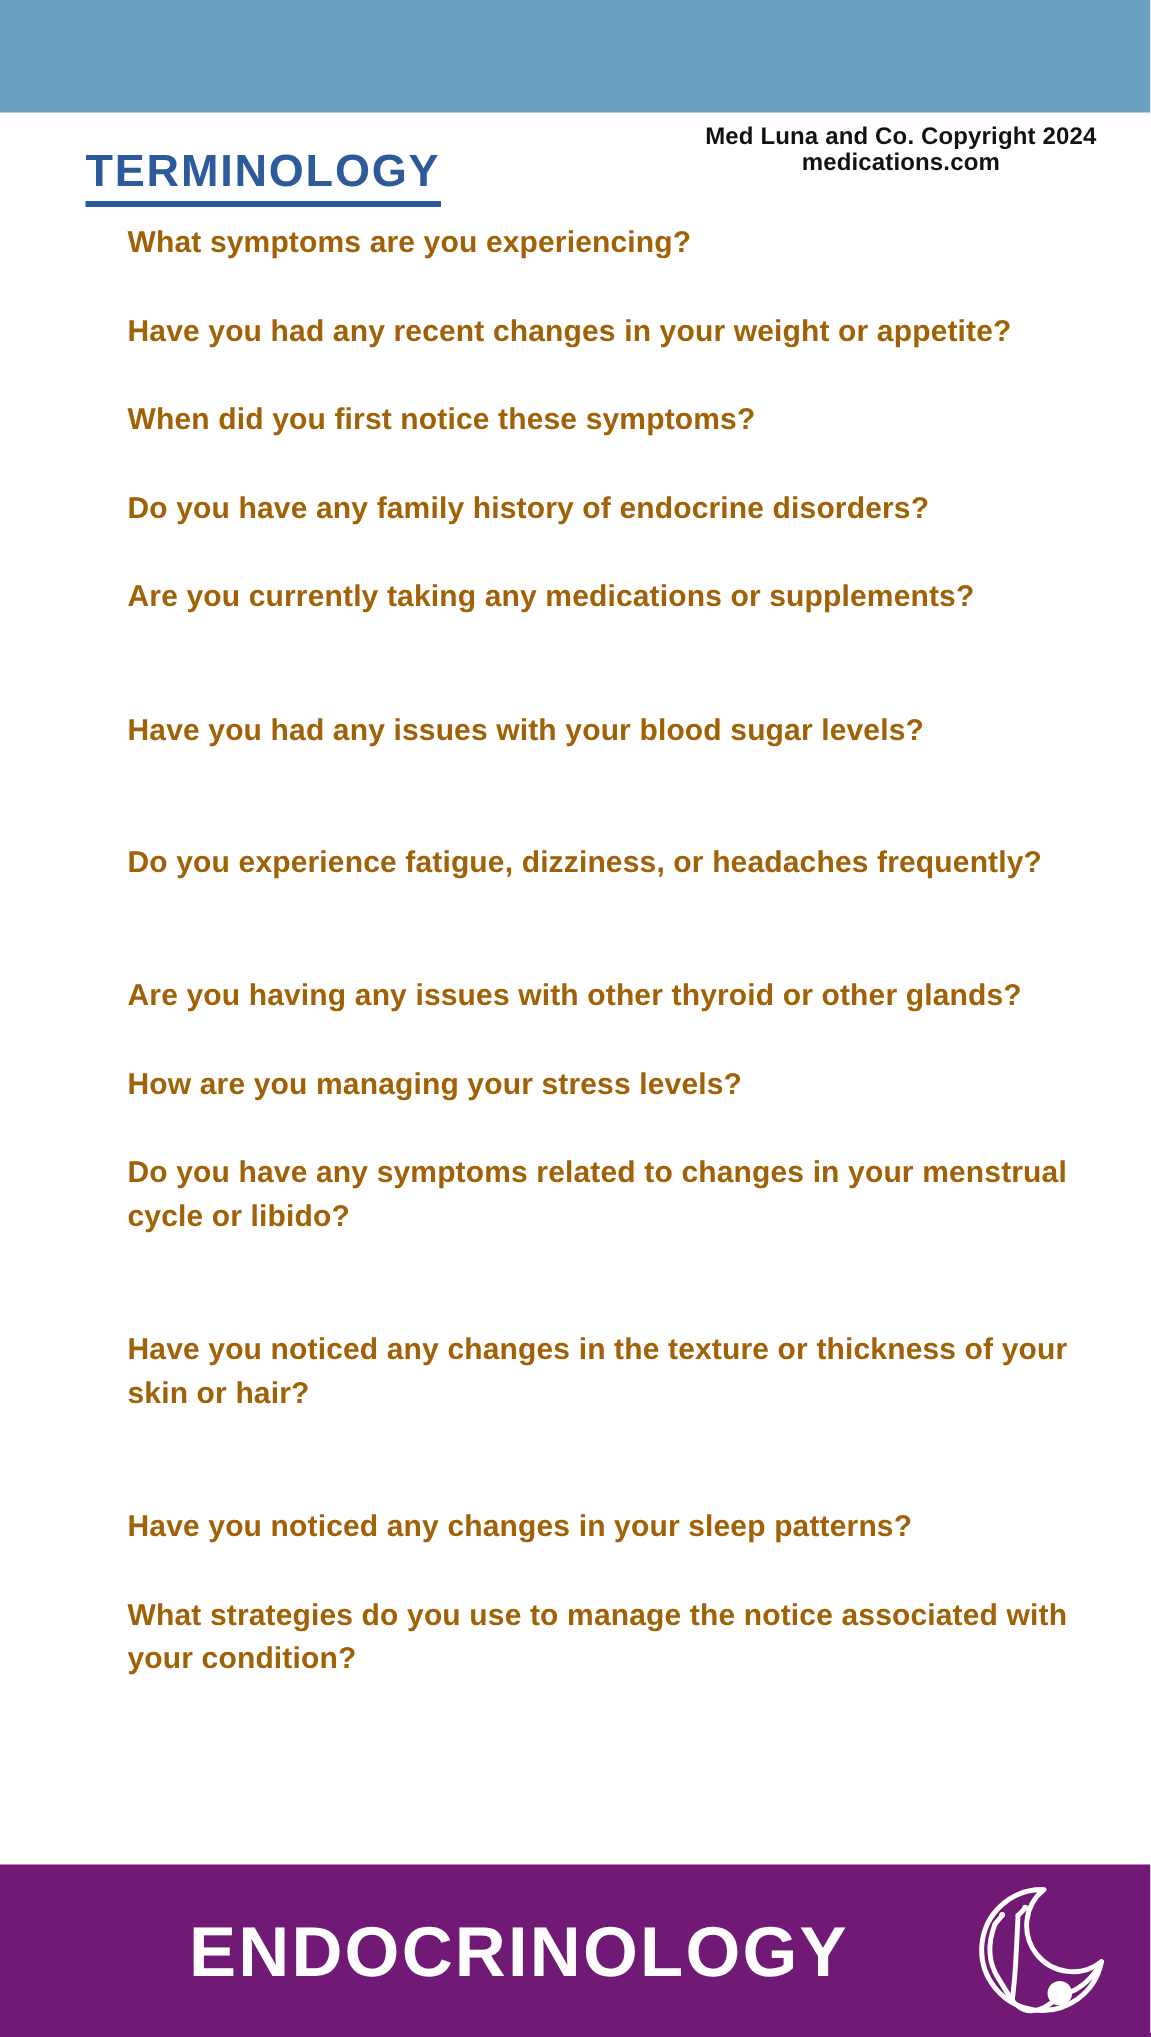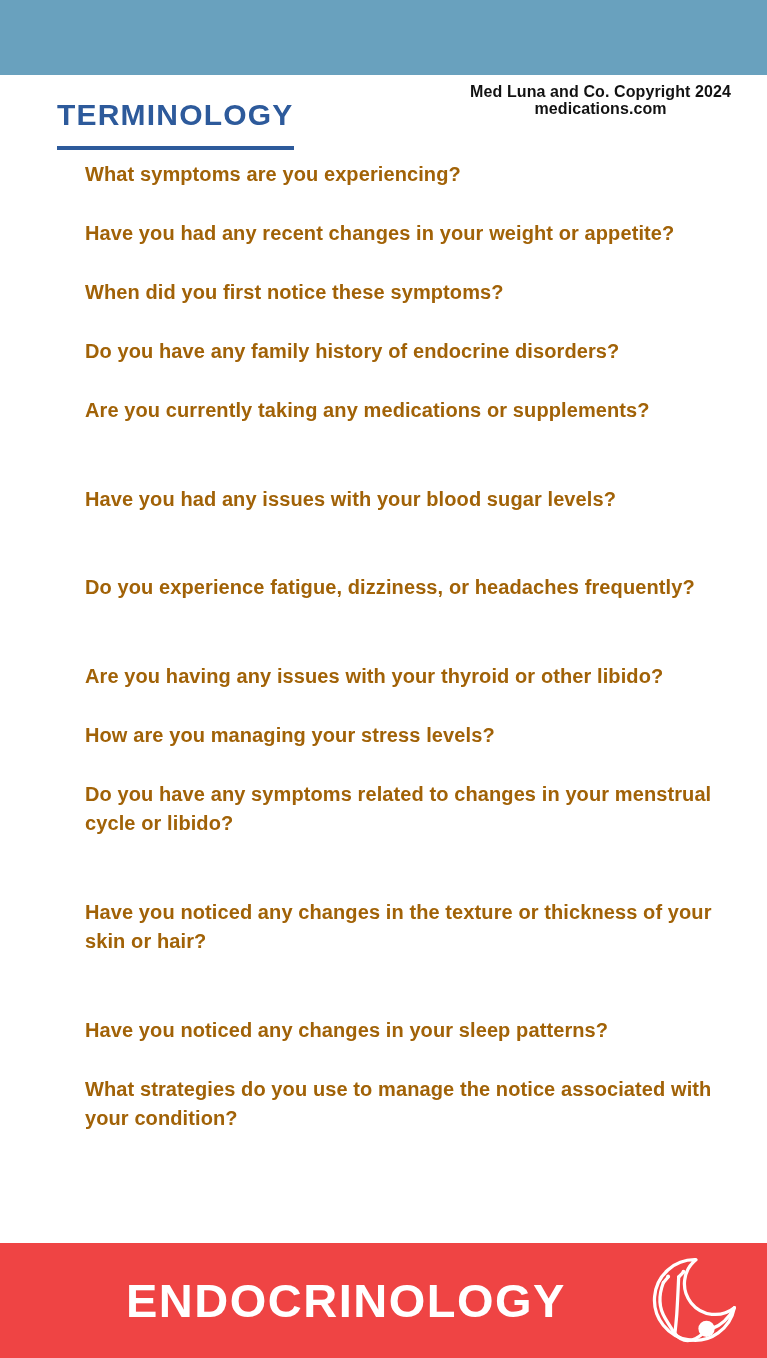--- a/index.html
+++ b/index.html
@@ -33,21 +33,21 @@
     line-height: 17px;
     letter-spacing: 0.1px;
   }
   .page-title {
     display: inline-block;
     margin: 23px 0 0 57px;
     font-size: 30px;
     font-weight: bold;
     letter-spacing: 1.2px;
     color: #2d5a9b;
-    padding-bottom: 14px;
+    padding-bottom: 2px;
     border-bottom: 4px solid #2d5a9b;
   }
 
   
   .questions {
     margin: 10px 38px 0 85px;
     max-width: 672px;
     font-size: 20px;
     font-weight: bold;
     color: #a16207;
@@ -57,21 +57,21 @@
   .q { margin-bottom: 29.5px; }
   .q.gap2 { margin-bottom: 59px; }
 
   
   .footer {
     position: absolute;
     left: 0;
     bottom: 0;
     width: 100%;
     height: 115px;
-    background: #ef4444;
+    background: #701a75;
     display: flex;
     align-items: center;
   }
   .footer-title {
     margin-left: 126px;
     font-size: 47px;
     font-weight: bold;
     letter-spacing: 1.5px;
     color: #ffffff;
     white-space: nowrap;
@@ -99,21 +99,21 @@
 </div>
 
 <div class="questions">
   <div class="q">What symptoms are you experiencing?</div>
   <div class="q">Have you had any recent changes in your weight or appetite?</div>
   <div class="q">When did you first notice these symptoms?</div>
   <div class="q">Do you have any family history of endocrine disorders?</div>
   <div class="q gap2">Are you currently taking any medications or supplements?</div>
   <div class="q gap2">Have you had any issues with your blood sugar levels?</div>
   <div class="q gap2">Do you experience fatigue, dizziness, or headaches frequently?</div>
-  <div class="q">Are you having any issues with your thyroid or other libido?</div>
+  <div class="q">Are you having any issues with other thyroid or other glands?</div>
   <div class="q">How are you managing your stress levels?</div>
   <div class="q gap2">Do you have any symptoms related to changes in your menstrual cycle or libido?</div>
   <div class="q gap2">Have you noticed any changes in the texture or thickness of your skin or hair?</div>
   <div class="q">Have you noticed any changes in your sleep patterns?</div>
   <div class="q">What strategies do you use to manage the notice associated with your condition?</div>
 </div>
 
 <div class="footer">
   <div class="footer-title">ENDOCRINOLOGY</div>
   <span class="footer-logo">

